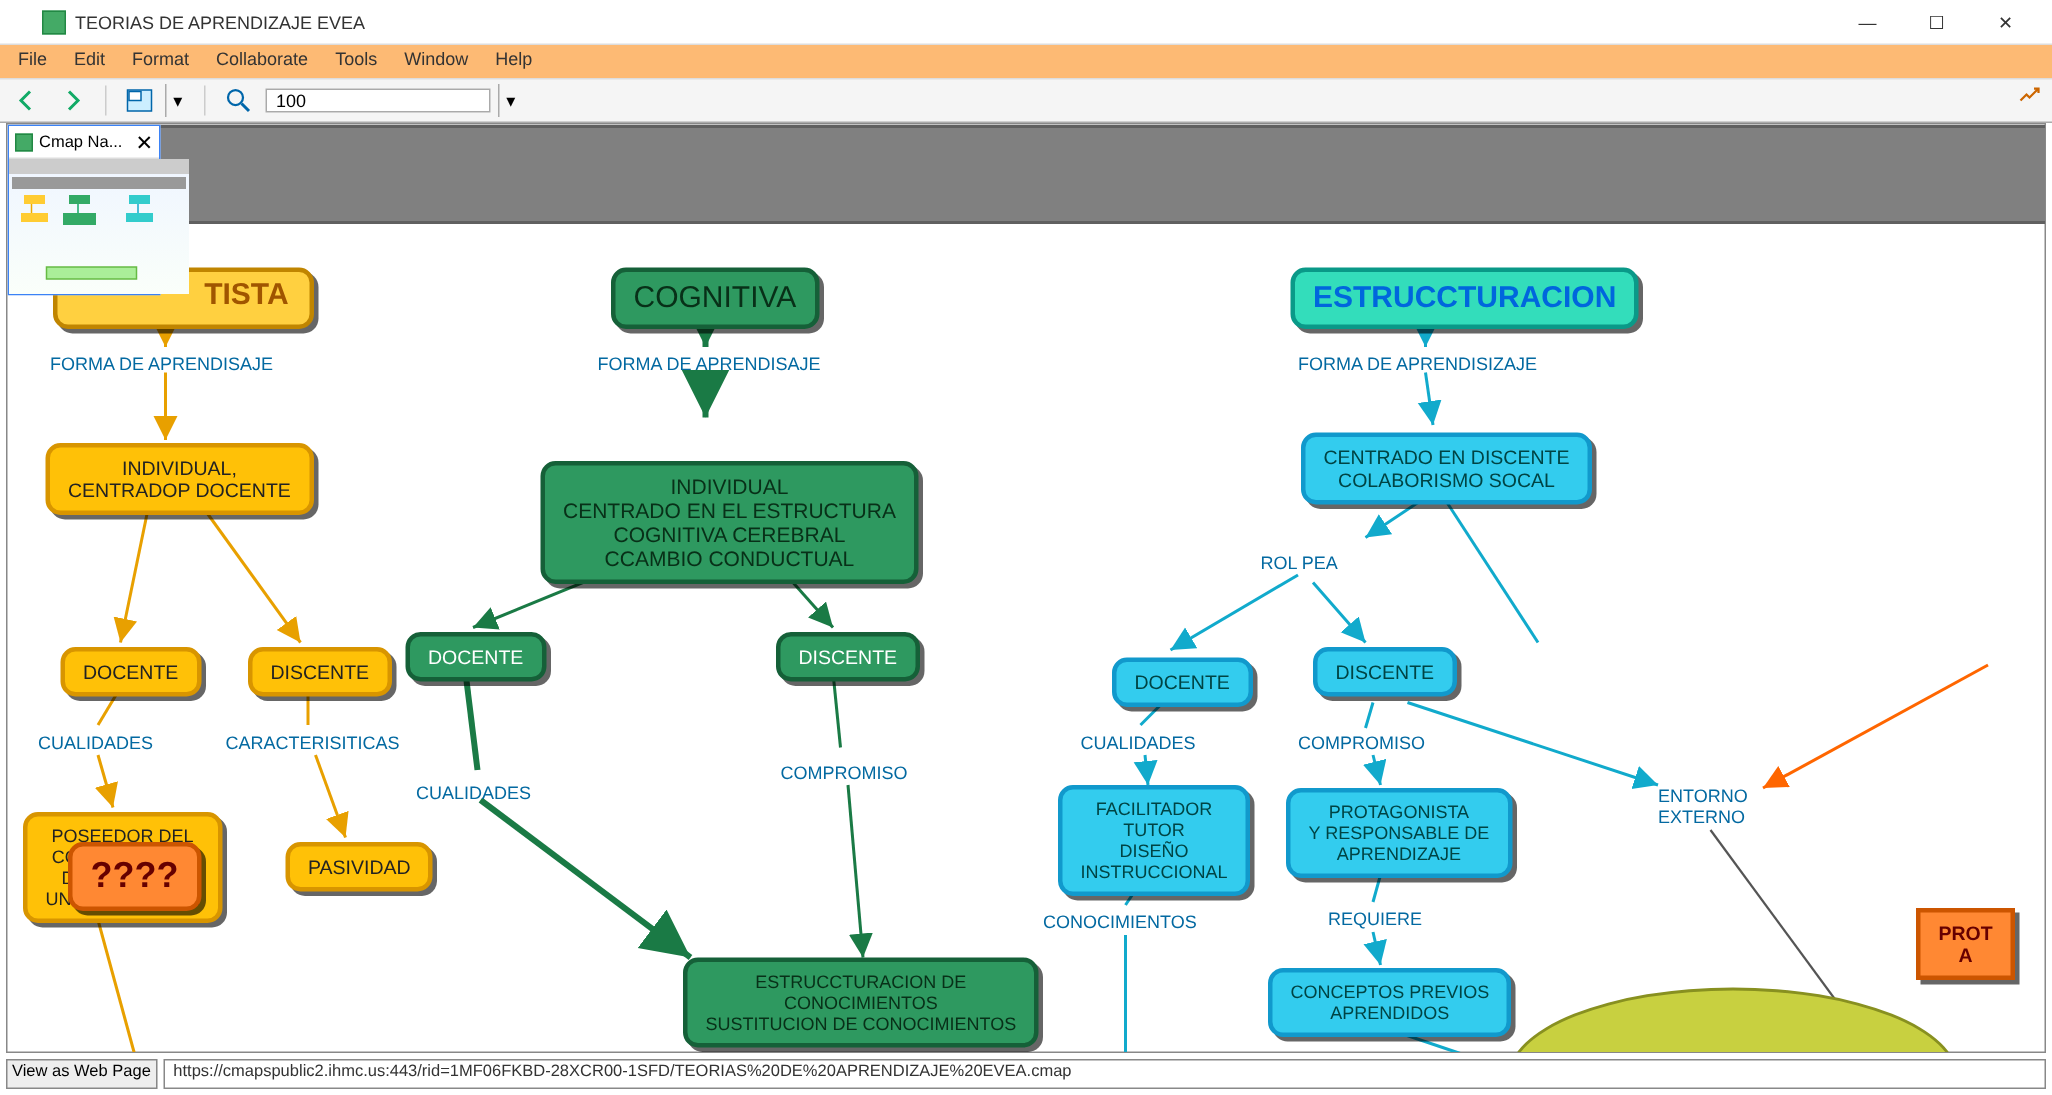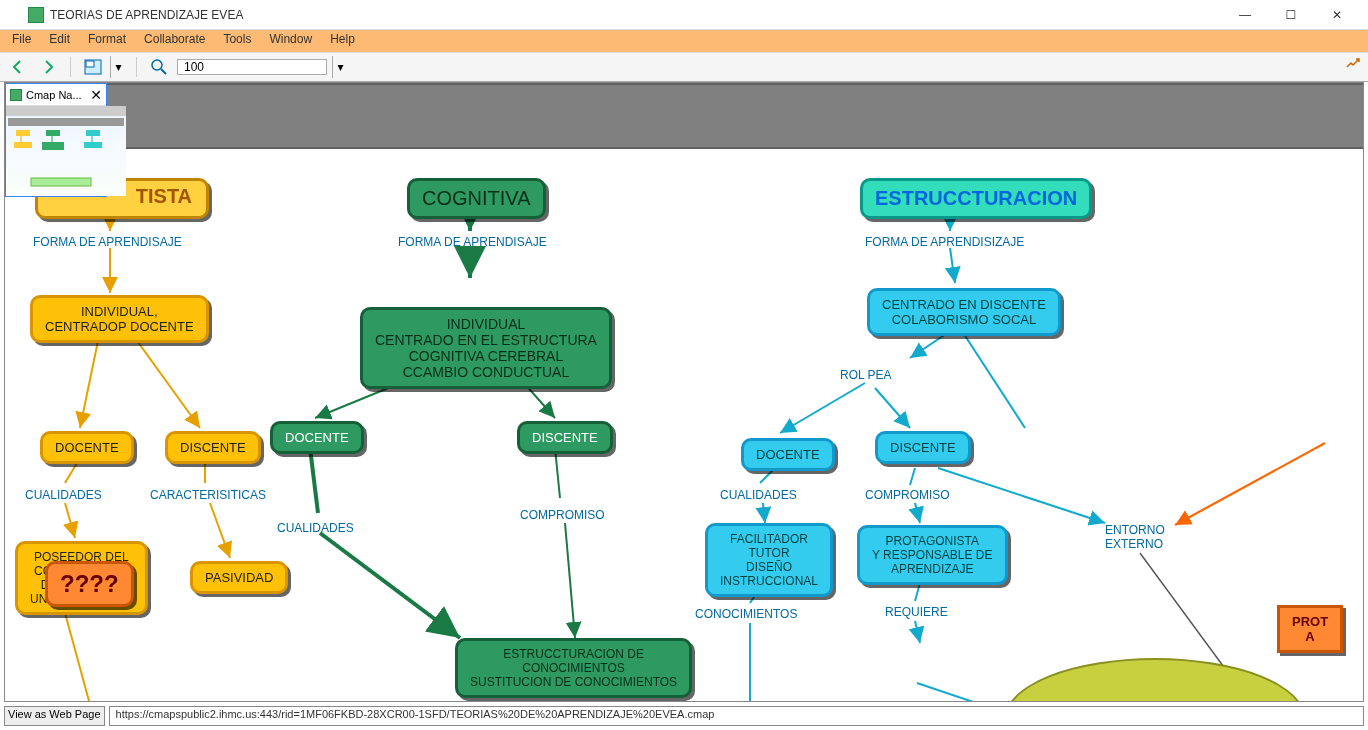--- a/index.html
+++ b/index.html
@@ -243,20 +243,22 @@
       <div class="link-label" style="left:860px; top:405px;">COMPROMISO</div>
       <div class="node node-cyan" style="left:700px; top:440px; white-space:pre; font-size:12px;">FACILITADOR
 TUTOR
 DISEÑO
 INSTRUCCIONAL</div>
       <div class="node node-cyan" style="left:852px; top:442px; white-space:pre; font-size:12px;">PROTAGONISTA
 Y RESPONSABLE DE
 APRENDIZAJE</div>
       <div class="link-label" style="left:690px; top:524px;">CONOCIMIENTOS</div>
       <div class="link-label" style="left:880px; top:522px;">REQUIERE</div>
+      <div class="node node-cyan" style="left:840px; top:562px; white-space:pre; font-size:12px;">CONCEPTOS PREVIOS
+APRENDIDOS</div>
       <div class="link-label" style="left:1100px; top:440px; white-space:pre;">ENTORNO
 EXTERNO</div>
 
       <div class="node node-orange" style="left:1272px; top:522px; white-space:pre; border-radius:0;">PROT
 A</div>
 
       <div style="position:absolute; left:1000px; top:575px; width:300px; height:120px; border-radius:50%; background:#c8d040; border:2px solid #889020;"></div>
 
     </div>
   </div>

